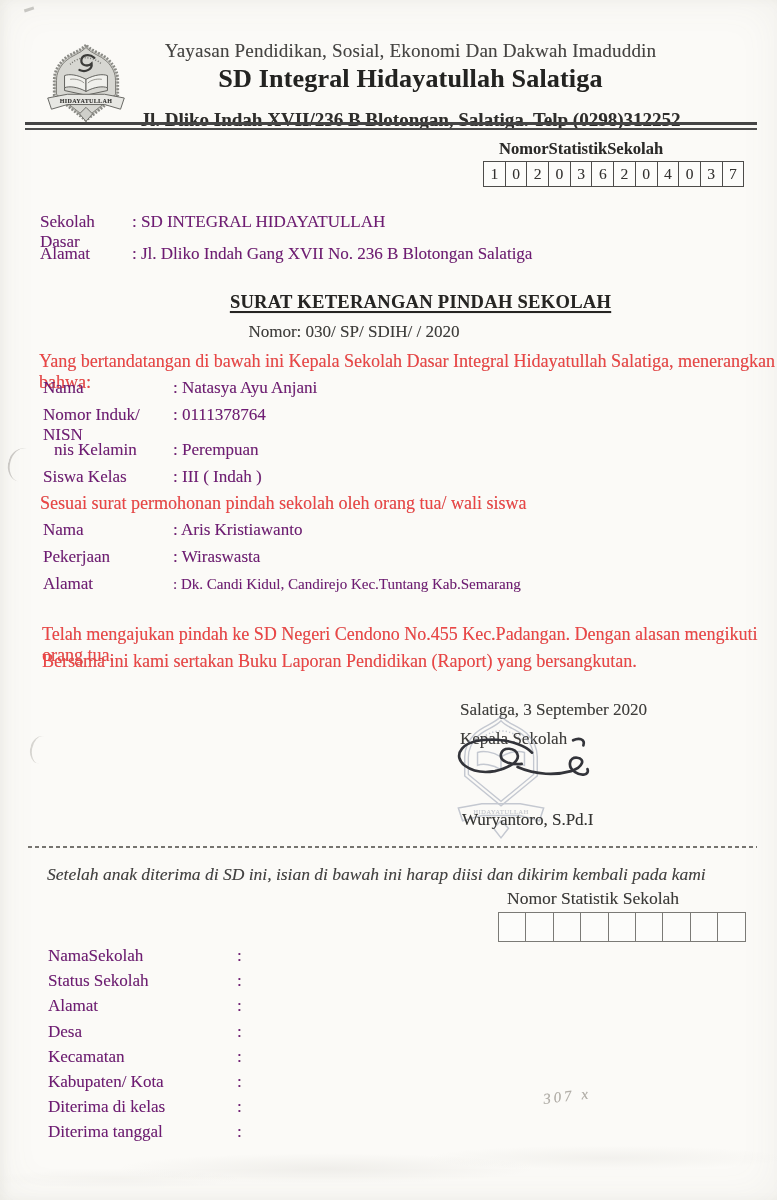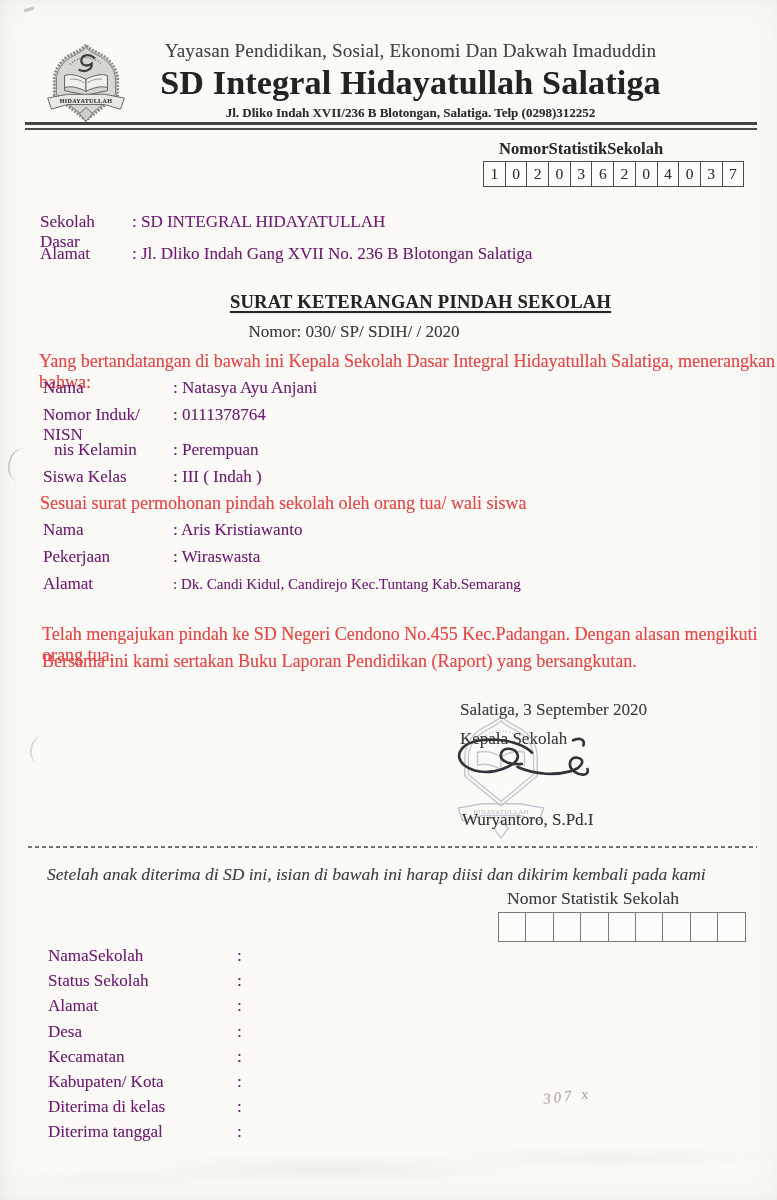--- a/index.html
+++ b/index.html
@@ -9,22 +9,22 @@
     font-family:"Liberation Serif","DejaVu Serif",serif;
     color:#3d3c3a; overflow:hidden;
     box-shadow: inset 0 0 40px rgba(120,115,105,.07), inset 4px 0 10px rgba(120,115,105,.06);
   }
   .abs{position:absolute;}
   .soft{text-shadow:0.2px 0.2px 0.5px rgba(90,88,84,.4);}
 
   
   .hdr{left:138px; top:40px; width:545px; text-align:center;}
   .hdr-foundation{font-size:19px; color:#454442; letter-spacing:.2px;}
-  .hdr-school{font-size:34px; font-weight:bold; color:#232321; margin-top:2px; letter-spacing:.2px;}
-  .hdr-addr{font-size:13px; font-weight:bold; color:#2e2d2b; margin-top:3px;}
+  .hdr-school{font-size:26px; font-weight:bold; color:#232321; margin-top:2px; letter-spacing:.2px;}
+  .hdr-addr{font-size:19px; font-weight:bold; color:#2e2d2b; margin-top:15px;}
   .rule{left:25px; top:122px; width:732px; height:3px;
         border-top:3px solid #454545; border-bottom:2px solid #4c4c4c;}
 
   
   .nss-label{left:499px; top:139px; font-size:16.5px; font-weight:bold; color:#2c2b29;}
   .nss-table{left:483px; top:161px; display:flex;}
   .nss-table .cell{
     width:20.7px; height:24px; border:1px solid #4d4c4a; border-left:none;
     display:flex; align-items:center; justify-content:center;
     font-size:15.5px; color:#333230; background:rgba(255,255,255,.4);

